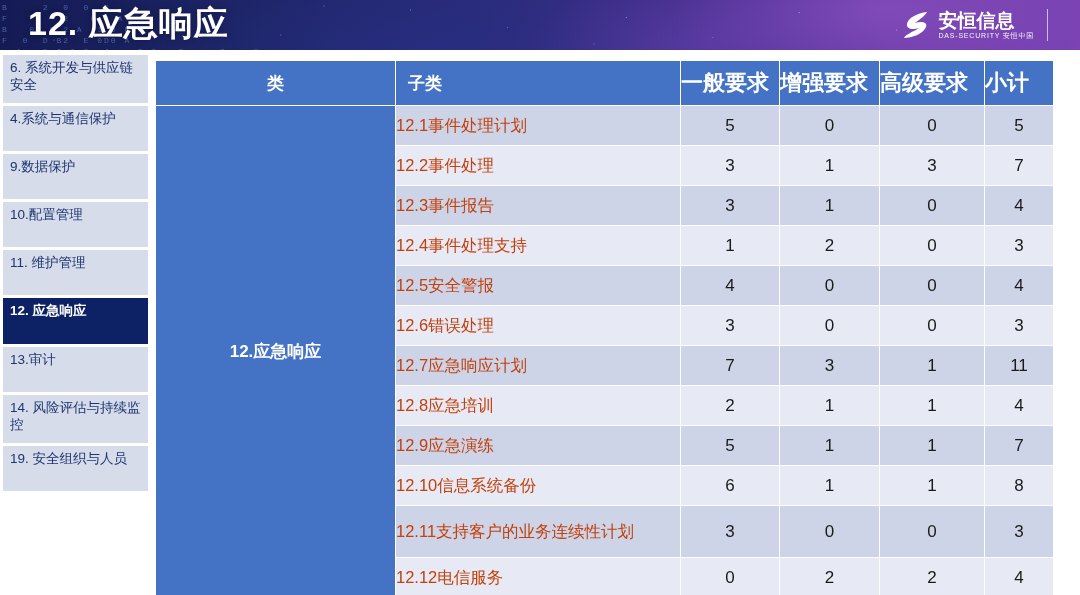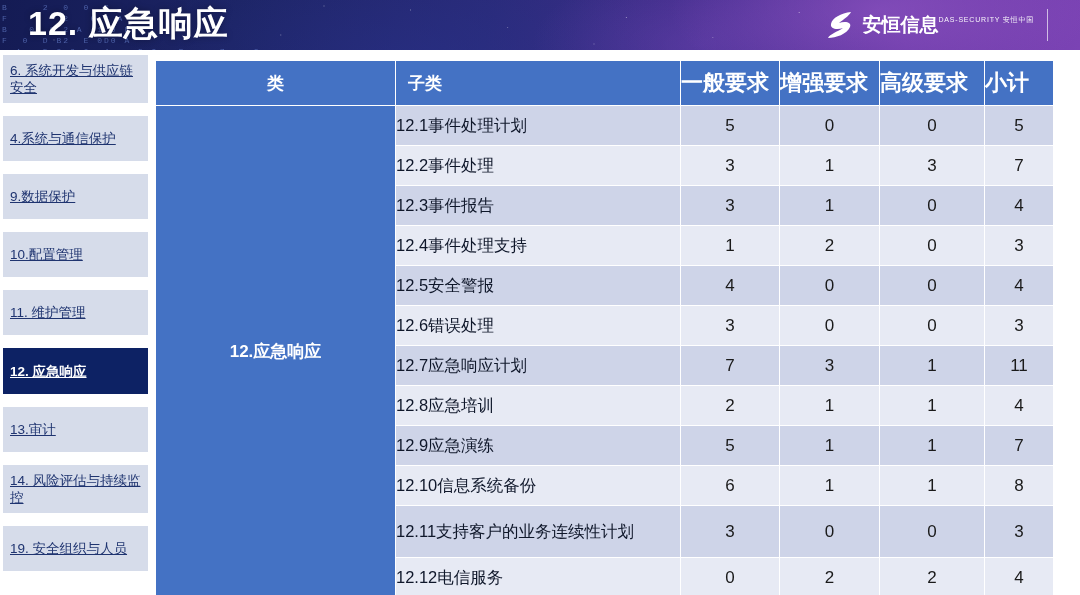--- a/index.html
+++ b/index.html
@@ -73,21 +73,21 @@
     right: 28px; top: 5px;
     height: 40px;
     display: flex;
     align-items: center;
     gap: 9px;
   }
   .logo-mark {
     width: 26px; height: 30px;
     flex: none;
   }
-  .logo-cn-wrap { display: flex; flex-direction: row; justify-content: center; }
+  .logo-cn-wrap { display: flex; flex-direction: column; justify-content: center; }
   .logo-cn {
     font-size: 19px; font-weight: bold; color: #ffffff;
     letter-spacing: 0px; line-height: 20px; white-space: nowrap;
   }
   .logo-en {
     font-size: 7px; color: #ffffff; letter-spacing: 0.8px;
     line-height: 9px; white-space: nowrap; opacity: .95;
   }
   .logo-divider {
     width: 1px; height: 32px;
@@ -107,29 +107,27 @@
   .sidebar {
     position: absolute;
     left: 0; top: 50px;
     width: 150px; height: 545px;
     background: #ffffff;
     padding-top: 5px;
   }
   .side-item {
     position: relative;
     width: 145px;
-    margin: 0 0 13px 3px;
+    margin: 0 0 3px 3px;
     background: #d6dcea;
     color: #1f3470;
     font-size: 13.5px;
     line-height: 17px;
     display: flex;
-    align-items: center;
     padding: 4px 7px;
-    text-decoration: underline;
   }
   .side-item.active {
     background: #0d2264;
     color: #ffffff;
     font-weight: bold;
   }
 
   
   .table-wrap {
     position: absolute;
@@ -169,21 +167,21 @@
     color: #ffffff;
     font-weight: bold;
     font-size: 17px;
     text-align: center;
     vertical-align: middle;
   }
   tbody tr.odd  td.sub, tbody tr.odd  td.num { background: #ced4e8; }
   tbody tr.even td.sub, tbody tr.even td.num { background: #e7eaf4; }
 
   td.sub {
-    color: #0f172a;
+    color: #c2410c;
     font-size: 16.5px;
     line-height: 21px;
     padding: 5px 0 5px 10px;
     vertical-align: middle;
     height: 40px;
   }
   td.num {
     color: #1a1a1a;
     font-size: 17px;
     text-align: center;

